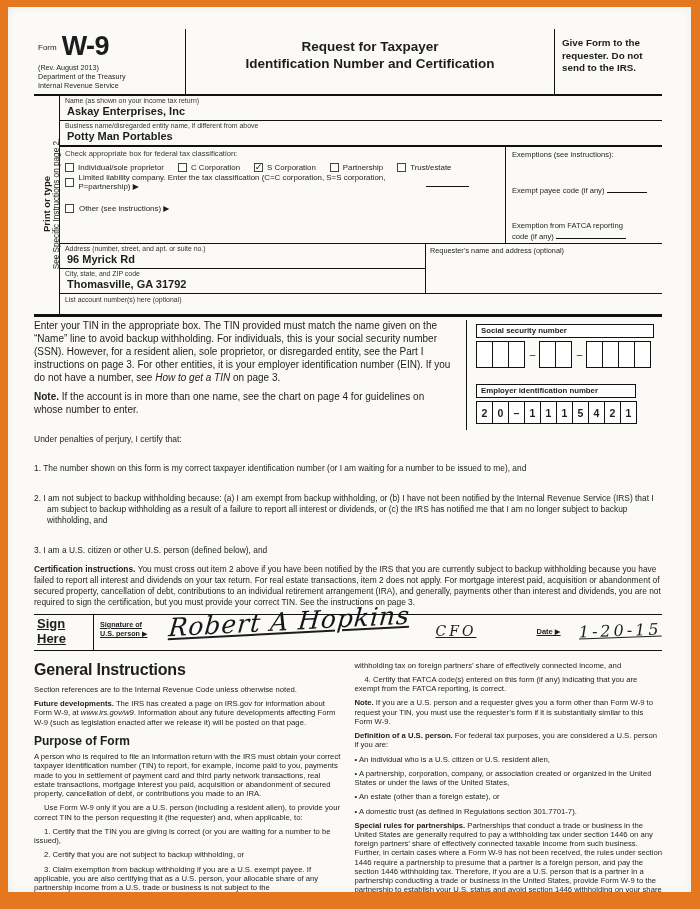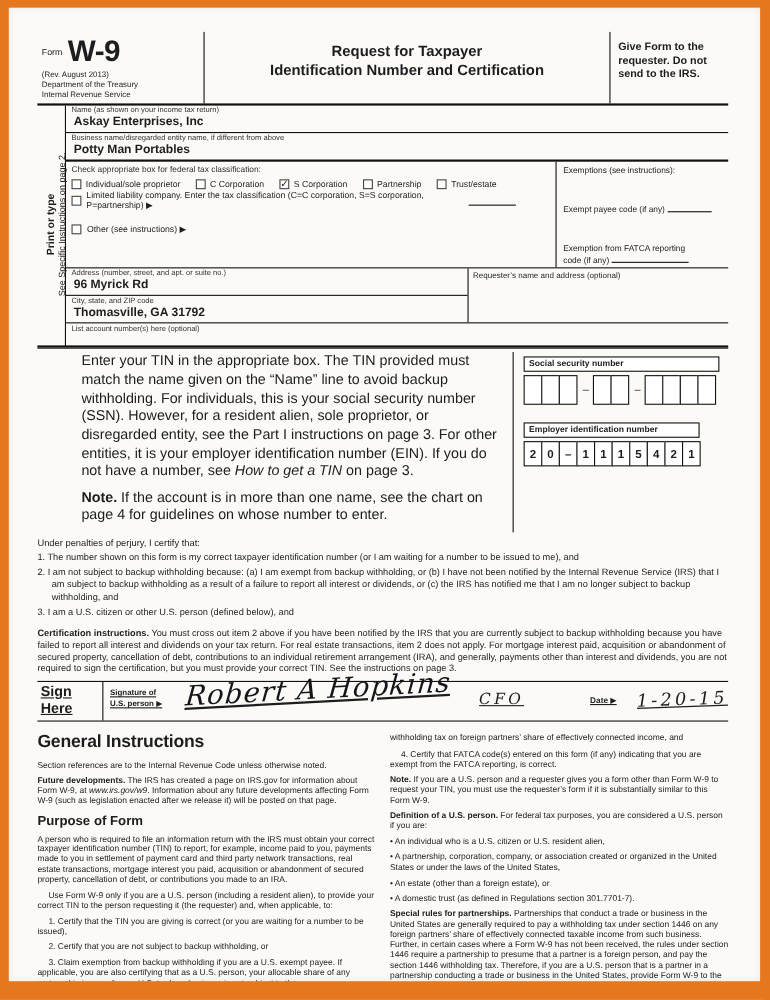--- a/index.html
+++ b/index.html
@@ -68,38 +68,38 @@
   .addr-row { padding:1px 0 2px 5px; border-bottom:1px solid #111; }
   .addr-row:last-child { border-bottom:none; }
   .requester { width:237px; border-left:1.2px solid #111; padding:2px 4px; font-size:7.3px; }
   .acct-row { padding:2px 0 12px 5px; }
   
   .part-bar { display:flex; align-items:stretch; border-top:2.5px solid #111; border-bottom:1.2px solid #111; margin-top:-1px; }
   .part-black { width:96px; background:#0a0a0a; }
   .part-title { font-size:12px; font-weight:bold; padding:1px 0 2px 46px; }
   
   .p1-wrap { display:flex; padding-top:3px; }
-  .p1-text { flex:1; padding-right:12px; font-size:13px; line-height:1.28;margin-left:40px; }
+  .p1-text { flex:1; padding-right:12px; font-size:10px; line-height:1.28; }
   .p1-text p { margin-bottom:7px; }
   .tin-right { width:196px; border-left:1.2px solid #111; padding:4px 0 6px 9px; }
   .num-label { border:1px solid #111; font-size:7.8px; font-weight:bold; padding:1px 4px 2px; width:178px; background:#fff; }
   .ssn-cells { display:flex; align-items:center; margin-top:3px; }
   .cell {
     width:17px; height:27px; border:1px solid #111; margin-left:-1px;
     background:#fff; display:flex; align-items:center; justify-content:center;
     font-size:10.5px; font-weight:600;
   }
   .cell:first-child { margin-left:0; }
   .dash-gap { width:15px; text-align:center; font-size:10px; }
   .ein-cells { display:flex; align-items:center; margin-top:3px; }
   .ein-cells .cell { height:23px; }
   .ein-gap { height:16px; }
   
   .p2-intro { font-size:8.5px; margin-top:4px; }
-  .p2-item { font-size:8.4px; line-height:1.3; margin-top:3px; padding-left:13px; text-indent:-13px; }
+  .p2-item { font-size:8.4px; line-height:1.3; margin-top:19px; padding-left:13px; text-indent:-13px; }
   .p2-cert { font-size:8.4px; line-height:1.3; margin-top:8px; }
   
   .sign-row { display:flex; border-top:1.2px solid #111; border-bottom:1.2px solid #111; margin-top:6px; height:37px;text-decoration:underline; }
   .sign-here { width:60px; border-right:1.2px solid #111; font-size:13px; font-weight:bold; line-height:1.15; padding:2px 0 0 3px; }
   .sig-label { width:72px; font-size:7.2px; font-weight:bold; padding:5px 0 0 6px; line-height:1.35; }
   .sig-script {
     font-family:"DejaVu Serif","Liberation Serif",serif;
     font-style:italic; font-size:25px; color:#15151a;
     transform:rotate(-3deg) skewX(-8deg);
     margin:-8px 0 0 2px; white-space:nowrap; letter-spacing:1px;

